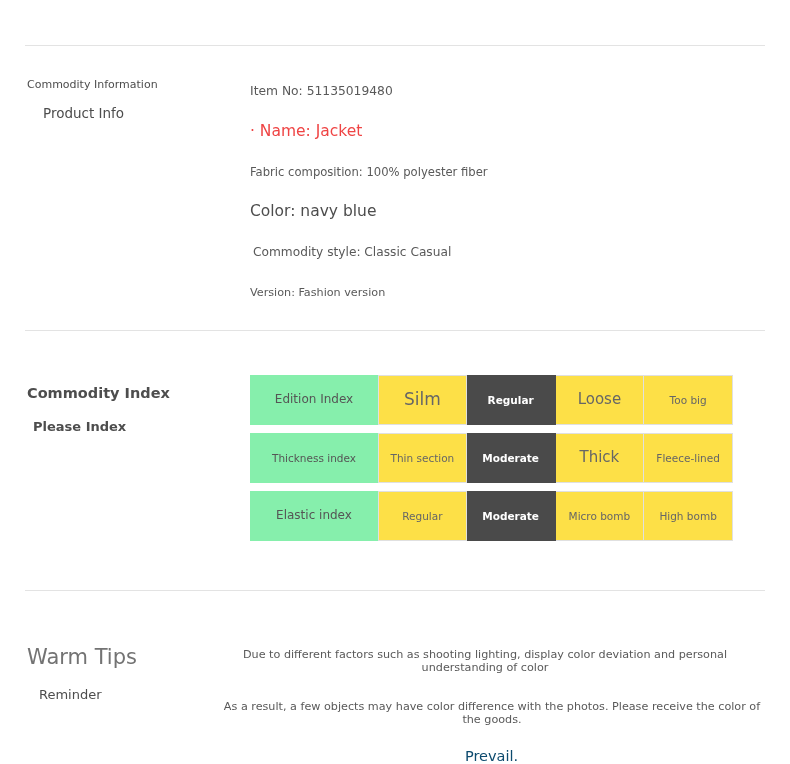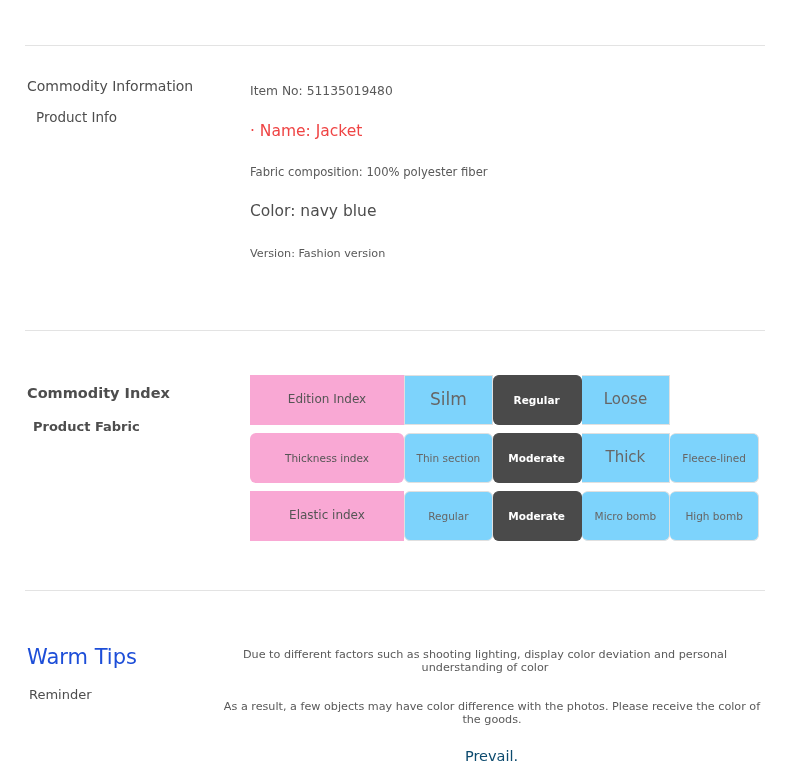--- a/index.html
+++ b/index.html
@@ -38,22 +38,22 @@
   .sec-title {
     color: #4d4d4d;
     line-height: 1.25;
   }
   .sec-sub {
     color: #4d4d4d;
   }
 
   
   .info-label { top: 78px; }
-  .info-label .sec-title { font-size: 14px; }
-  .info-label .sec-sub  { font-size: 13.5px; margin-top: 13px; margin-left: 9px; }
+  .info-label .sec-title { font-size: 11px; }
+  .info-label .sec-sub  { font-size: 13.5px; margin-top: 13px; margin-left: 16px; }
 
   .info-body {
     position: absolute;
     left: 250px;
     top: 78px;
     width: 500px;
   }
   .info-line { color: #595959; }
   .l-item    { font-size: 12.3px; margin-top: 6px; }
   .l-name    { font-size: 15.5px; color: #ef4444; margin-top: 24px; }
@@ -81,49 +81,49 @@
   }
   .idx-cell {
     display: flex;
     align-items: center;
     justify-content: center;
     text-align: center;
     box-sizing: border-box;
     line-height: 1.15;
   }
   .idx-cell.label {
-    width: 154px;
-    background: #f9a8d4;
+    width: 128px;
+    background: #86efac;
     color: #555555;
     text-align: right;
   }
   .idx-cell.opt {
     width: 88.75px;
-    background: #7dd3fc;
+    background: #fde047;
     border: 1px solid #e0e0e0;
     border-left: none;
     color: #666666;
   }
   .idx-cell.opt.first { border-left: 1px solid #e0e0e0; }
   .idx-cell.opt.sel {
     background: #4a4a4a;
     color: #ffffff;
     border-color: #4a4a4a;
     font-weight: bold;
   }
   .idx-cell.opt.sel + .idx-cell.opt { border-left: none; }
-  .fs-s  { font-size: 10.5px; border-radius: 6px; }
+  .fs-s  { font-size: 10.5px; }
   .fs-m  { font-size: 12px; }
   .fs-l  { font-size: 15px; }
   .fs-xl { font-size: 17px; }
 
   
   .tips-label { top: 644px; }
-  .tips-label .sec-title { font-size: 21px; color: #1d4ed8; }
-  .tips-label .sec-sub  { font-size: 13px; margin-top: 17px; margin-left: 2px; }
+  .tips-label .sec-title { font-size: 21px; color: #737373; }
+  .tips-label .sec-sub  { font-size: 13px; margin-top: 17px; margin-left: 12px; }
 
   .tips-body {
     position: absolute;
     left: 205px;
     top: 648px;
     width: 560px;
     text-align: center;
   }
   .tip-line { color: #595959; }
   .t-1 { font-size: 11.2px; }
@@ -140,37 +140,39 @@
   <div class="sec-label info-label">
     <div class="sec-title">Commodity Information</div>
     <div class="sec-sub">Product Info</div>
   </div>
 
   <div class="info-body">
     <div class="info-line l-item">Item No: 51135019480</div>
     <div class="info-line l-name">· Name: Jacket</div>
     <div class="info-line l-fabric">Fabric composition: 100% polyester fiber</div>
     <div class="info-line l-color">Color: navy blue</div>
+    <div class="info-line l-style"> Commodity style: Classic Casual</div>
     <div class="info-line l-version">Version: Fashion version</div>
   </div>
 
   <div class="divider d2"></div>
 
   <div class="sec-label index-label">
     <div class="sec-title">Commodity Index</div>
-    <div class="sec-sub">Product Fabric</div>
+    <div class="sec-sub">Please Index</div>
   </div>
 
   <div class="index-table">
 
     <div class="idx-row">
       <div class="idx-cell label fs-m">Edition Index</div>
       <div class="idx-cell opt first fs-xl">Silm</div>
       <div class="idx-cell opt sel fs-s">Regular</div>
       <div class="idx-cell opt fs-l">Loose</div>
+      <div class="idx-cell opt fs-s">Too big</div>
     </div>
 
     <div class="idx-row">
       <div class="idx-cell label fs-s">Thickness index</div>
       <div class="idx-cell opt first fs-s">Thin section</div>
       <div class="idx-cell opt sel fs-s">Moderate</div>
       <div class="idx-cell opt fs-l">Thick</div>
       <div class="idx-cell opt fs-s">Fleece-lined</div>
     </div>
 

